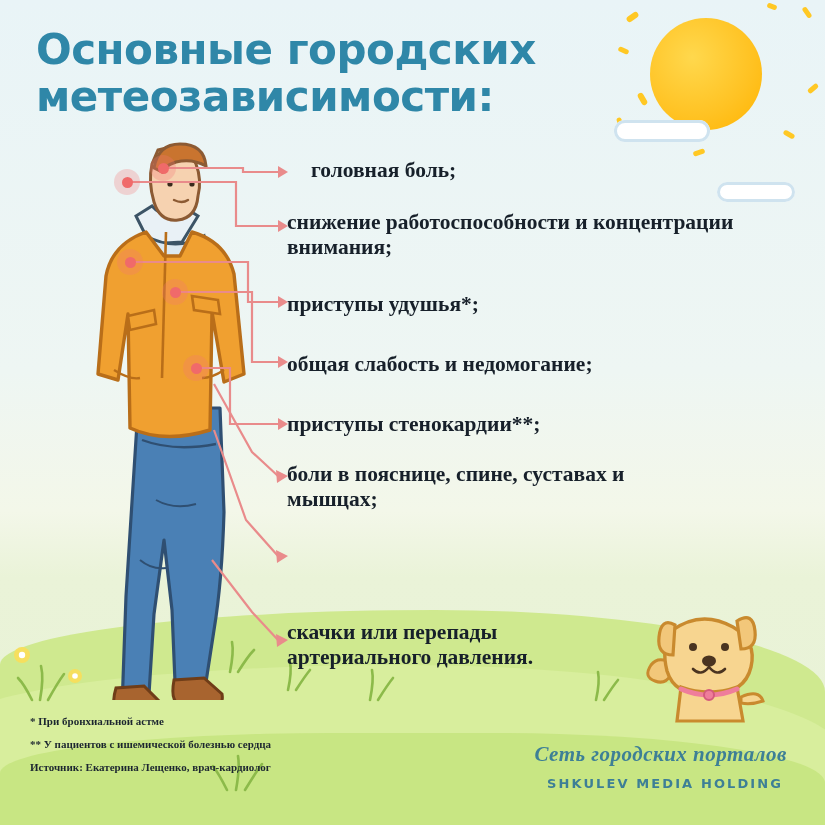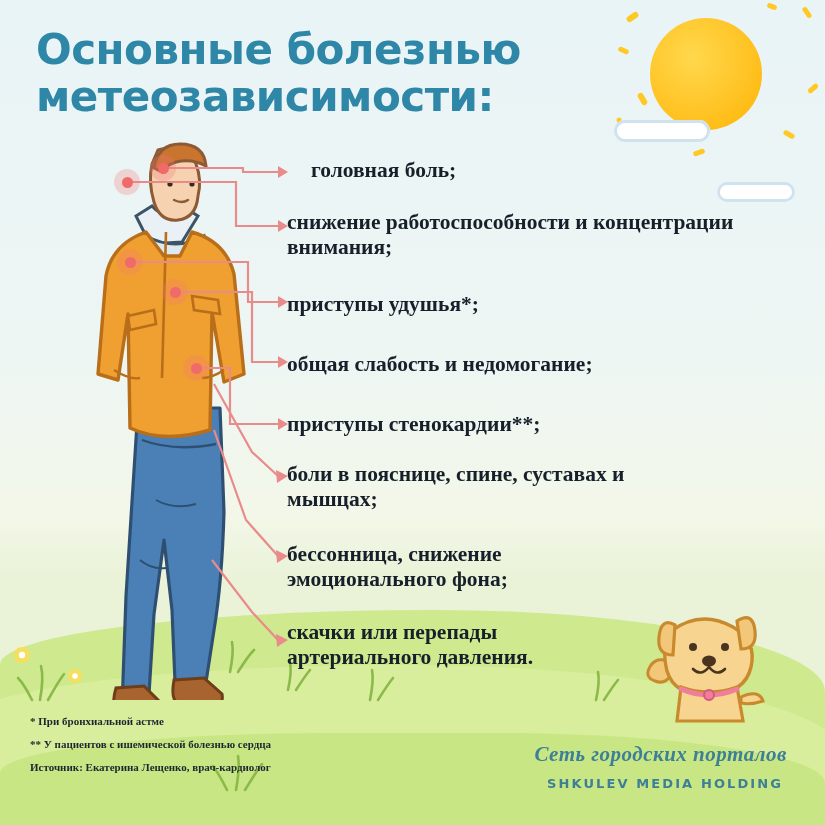--- a/index.html
+++ b/index.html
@@ -139,21 +139,21 @@
     <g fill="#f6df5e" stroke="none">
       <circle cx="22" cy="655" r="8"></circle>
         <circle cx="75" cy="676" r="7"></circle>
     </g>
     <g fill="#fff" stroke="none">
       <circle cx="22" cy="655" r="3.2"></circle>
         <circle cx="75" cy="676" r="2.8"></circle>
     </g>
   </svg>
 
-  <div class="title">Основные болезнью метеозависимости:</div>
+  <div class="title">Основные городских метеозависимости:</div>
 
   <svg class="man" viewBox="0 0 210 560">
 
     <path d="M68 268 L150 268 L154 372 q-2 70 -10 118 l-12 78 -26 -2 -4 -96 -8 -70 -10 74 -6 96 -26 -2 4 -112 z" fill="#4a80b5" stroke="#2f4f72" stroke-width="3.2" stroke-linejoin="round"></path>
     <path d="M72 300 q32 12 74 4" fill="none" stroke="#2f4f72" stroke-width="2.4"></path>
     <path d="M86 360 q18 10 40 4" fill="none" stroke="#2f4f72" stroke-width="2"></path>
     <path d="M70 420 q12 10 26 8" fill="none" stroke="#2f4f72" stroke-width="2"></path>
 
     <path d="M104 540 q-4 22 6 24 l34 2 q10 -1 8 -12 l-18 -16 z" fill="#a8642f" stroke="#6f3d18" stroke-width="3"></path>
     <path d="M46 548 q-6 20 4 24 l32 2 q10 -1 8 -12 l-16 -16 z" fill="#a8642f" stroke="#6f3d18" stroke-width="3"></path>
@@ -215,21 +215,20 @@
   <div class="hotspot" style="left:183px;top:355px;">
       <i></i>
     </div>
 
   <div class="sym" style="top:158px;margin-left:24px;">головная боль;</div>
   <div class="sym" style="top:210px;width:460px;">снижение работоспособности и концентрации внимания;</div>
   <div class="sym" style="top:292px;">приступы удушья*;</div>
   <div class="sym" style="top:352px;">общая слабость и недомогание;</div>
   <div class="sym" style="top:412px;">приступы стенокардии**;</div>
   <div class="sym" style="top:462px;width:340px;">боли в пояснице, спине, суставах и мышцах;</div>
-  <div class="sym" style="top:542px;width:340px;">бессонница, снижение эмоционального фона;</div>
   <div class="sym" style="top:620px;width:330px;">скачки или перепады артериального давления.</div>
 
   <svg class="dog" viewBox="0 0 170 140">
     <path d="M42 76 q-10 -4 -16 4 q-8 12 4 16 q10 4 16 -6z" fill="#f2c77a" stroke="#c98a2e" stroke-width="3"></path>
     <path d="M46 46 q30 -22 62 -4 q24 14 18 40 q-6 26 -40 28 q-36 2 -44 -24 q-6 -24 4 -40z" fill="#f7d590" stroke="#c98a2e" stroke-width="3.4"></path>
     <path d="M50 40 q-14 -8 -16 12 q-2 18 14 18z" fill="#f2c77a" stroke="#c98a2e" stroke-width="3.2"></path>
     <path d="M112 36 q16 -10 18 10 q2 18 -14 18z" fill="#f2c77a" stroke="#c98a2e" stroke-width="3.2"></path>
     <circle cx="68" cy="62" r="4" fill="#4a3420"></circle>
     <circle cx="100" cy="62" r="4" fill="#4a3420"></circle>
     <ellipse cx="84" cy="76" rx="7" ry="5.5" fill="#4a3420"></ellipse>

